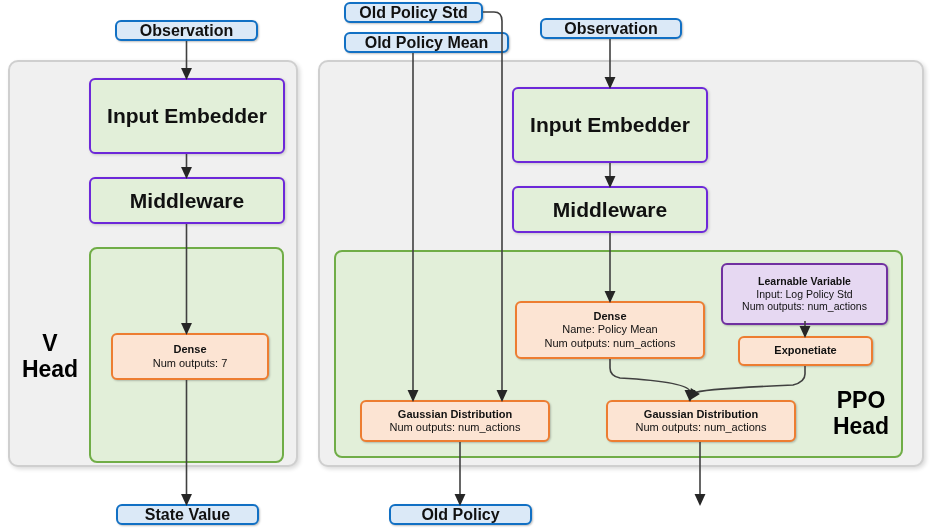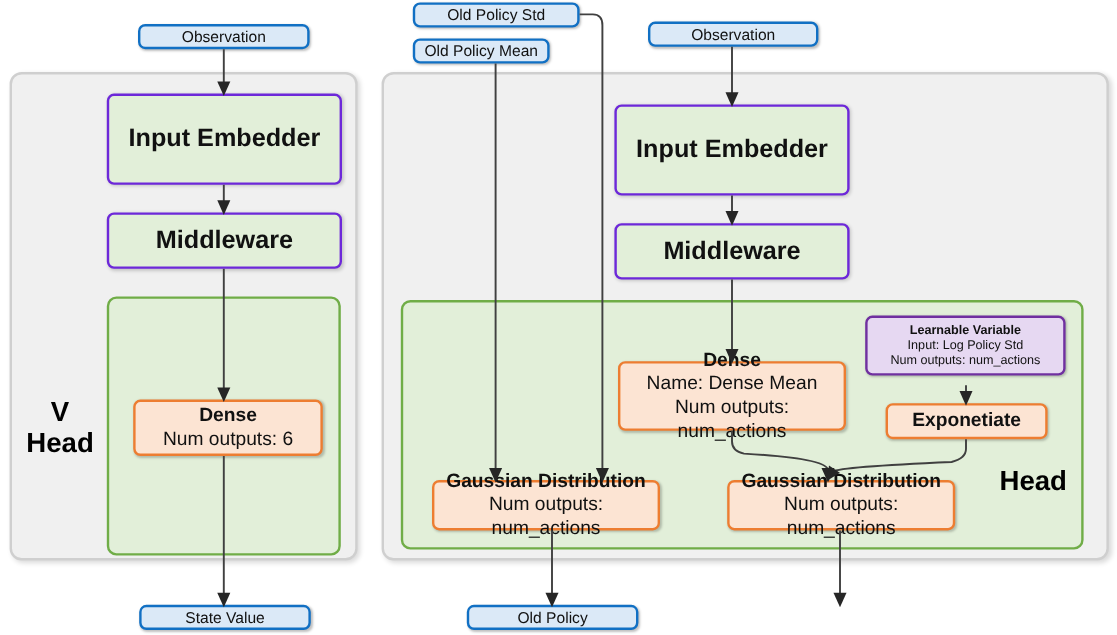--- a/index.html
+++ b/index.html
@@ -7,31 +7,31 @@
        font-family:"Liberation Sans", sans-serif;}
   #stage{position:relative;width:931px;height:529px;}
 
   
   .node{position:absolute;box-sizing:border-box;display:flex;
         flex-direction:column;align-items:center;justify-content:center;
         text-align:center;color:#111111;line-height:1.22;}
 
   
   .io{background:#dbe9f7;border:2px solid #1170c4;border-radius:6px;
-      font-size:13px;font-weight:normal;
+      font-size:16px;font-weight:bold;
       box-shadow:1px 1px 2px rgba(0,0,0,.25);}
 
   
   .green{background:#e2efd9;border:2px solid #6d28d9;border-radius:6px;
          font-size:21px;font-weight:bold;
          box-shadow:1px 1px 3px rgba(0,0,0,.18);}
 
   
   .orange{background:#fce4d3;border:2px solid #ed7d31;border-radius:6px;
-          font-size:16px;box-shadow:1px 1px 2px rgba(0,0,0,.22);}
+          font-size:11px;box-shadow:1px 1px 2px rgba(0,0,0,.22);}
   .orange .t1{font-weight:bold;}
 
   
   .purple{background:#e6d8f2;border:2px solid #7030a0;border-radius:6px;
           font-size:10.5px;box-shadow:1px 1px 2px rgba(0,0,0,.22);}
   .purple .t1{font-weight:bold;}
 
   
   .grey{position:absolute;box-sizing:border-box;background:#f0f0f0;
         border:2px solid #cfcfcf;border-radius:10px;
@@ -58,51 +58,52 @@
   <div class="grey" style="left:318px;top:60px;width:606px;height:407px;"></div>
 
   <div class="paleg" style="left:89px;top:247px;width:195px;height:216px;"></div>
   <div class="paleg" style="left:334px;top:250px;width:569px;height:208px;"></div>
 
   <div class="caption" style="left:12px;top:330px;width:76px;">
     <div>V</div>
     <div>Head</div>
   </div>
   <div class="caption" style="left:822px;top:387px;width:78px;">
+    <div>PPO</div>
     <div>Head</div>
   </div>
 
   <div class="node io" style="left:115px;top:20px;width:143px;height:21px;">Observation</div>
 
   <div class="node io" style="left:344px;top:2px;width:139px;height:21px;">Old Policy Std</div>
 
-  <div class="node io" style="left:344px;top:32px;width:114px;height:21px;">Old Policy Mean</div>
+  <div class="node io" style="left:344px;top:32px;width:165px;height:21px;">Old Policy Mean</div>
 
   <div class="node io" style="left:540px;top:18px;width:142px;height:21px;">Observation</div>
 
   <div class="node green" style="left:89px;top:78px;width:196px;height:76px;">Input Embedder</div>
 
   <div class="node green" style="left:89px;top:177px;width:196px;height:47px;">Middleware</div>
 
   <div class="node orange" style="left:111px;top:333px;width:158px;height:47px;">
     <div class="t1">Dense</div>
-    <div>Num outputs: 6</div>
+    <div>Num outputs: 7</div>
   </div>
 
   <div class="node green" style="left:512px;top:87px;width:196px;height:76px;">Input Embedder</div>
 
   <div class="node green" style="left:512px;top:186px;width:196px;height:47px;">Middleware</div>
 
   <div class="node orange" style="left:515px;top:301px;width:190px;height:58px;">
     <div class="t1">Dense</div>
-    <div>Name: Dense Mean</div>
+    <div>Name: Policy Mean</div>
     <div>Num outputs: num_actions</div>
   </div>
 
-  <div class="node purple" style="left:721px;top:263px;width:167px;height:50px;">
+  <div class="node purple" style="left:721px;top:263px;width:167px;height:62px;">
     <div class="t1">Learnable Variable</div>
     <div>Input: Log Policy Std</div>
     <div>Num outputs: num_actions</div>
   </div>
 
   <div class="node orange" style="left:738px;top:336px;width:135px;height:30px;">
     <div class="t1">Exponetiate</div>
   </div>
 
   <div class="node orange" style="left:360px;top:400px;width:190px;height:42px;">

